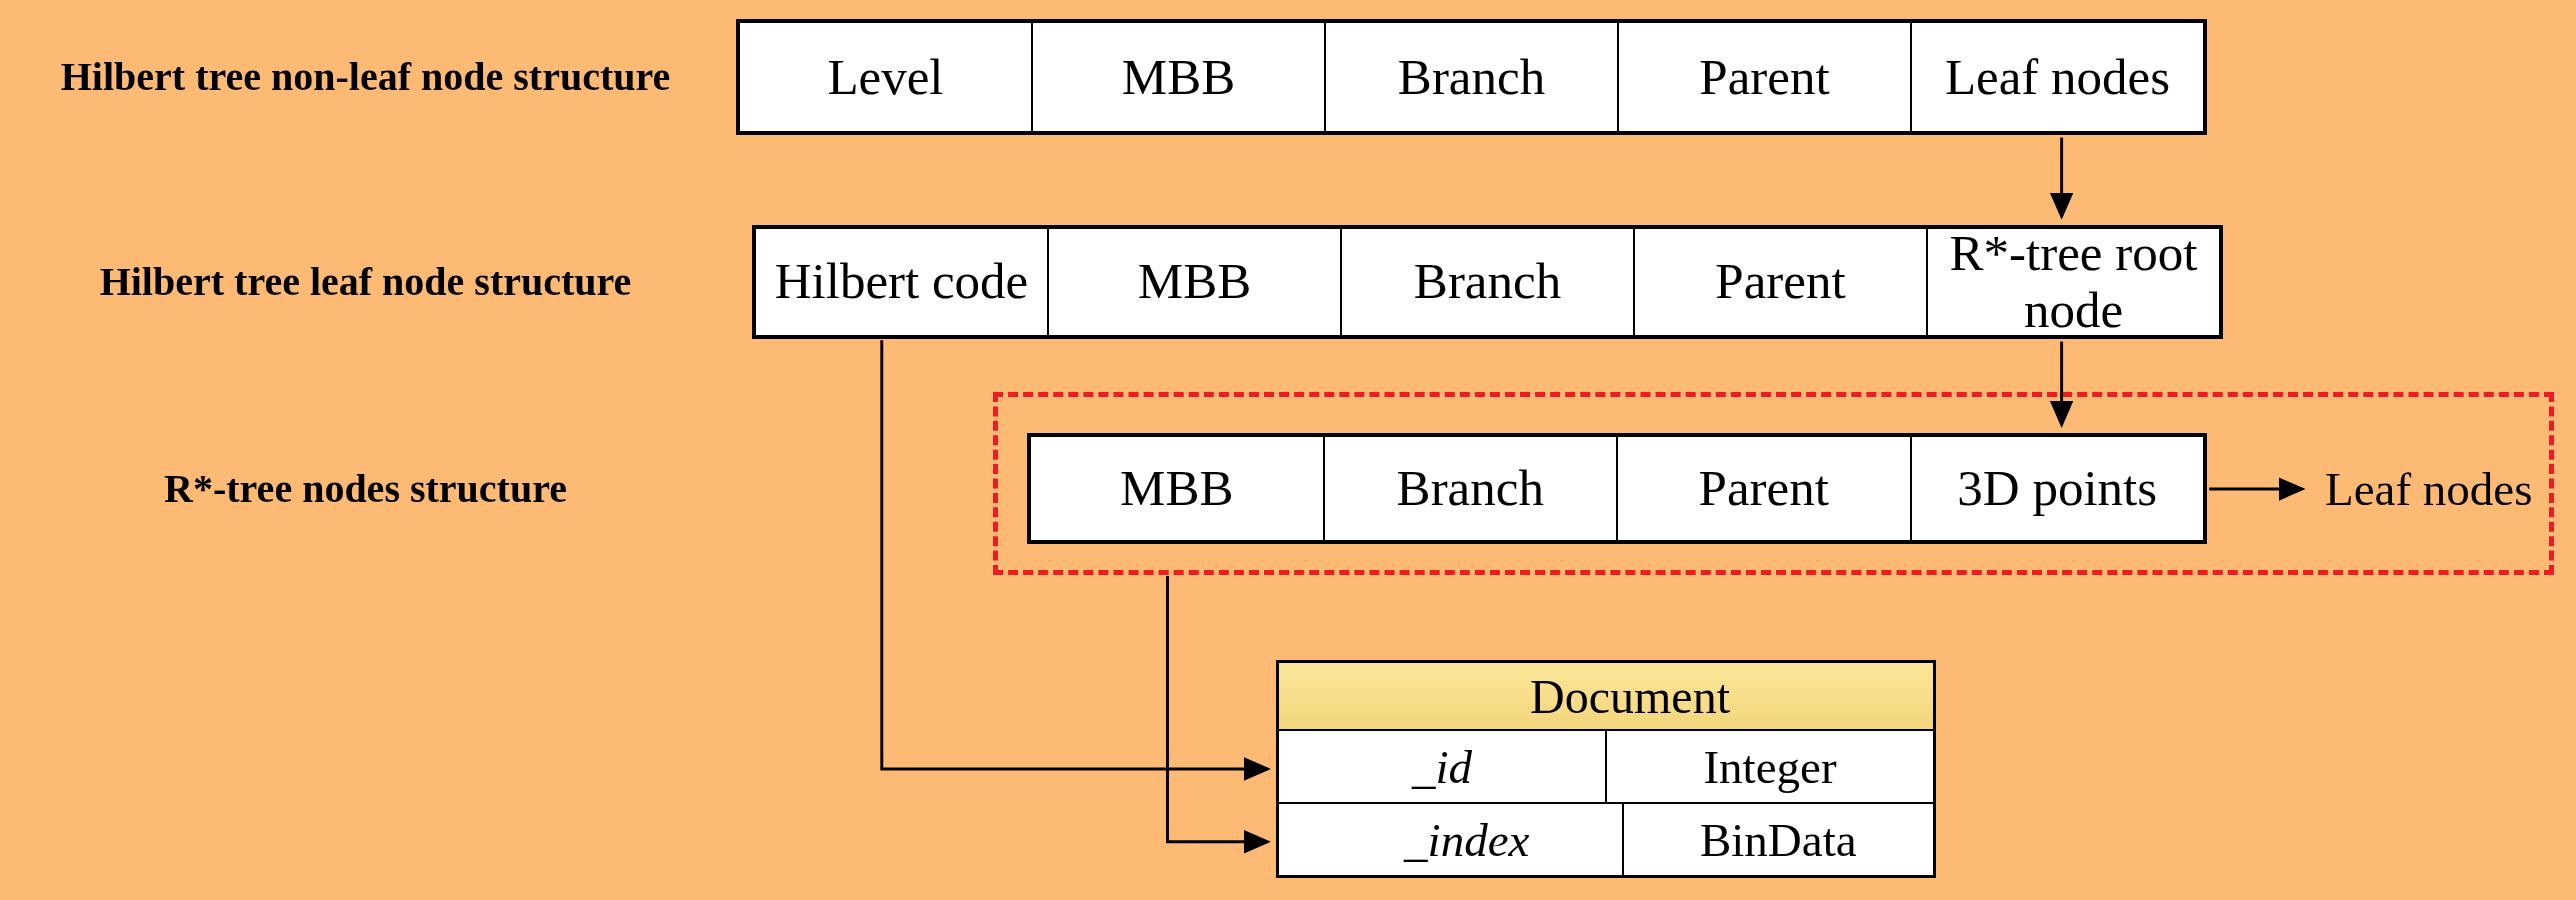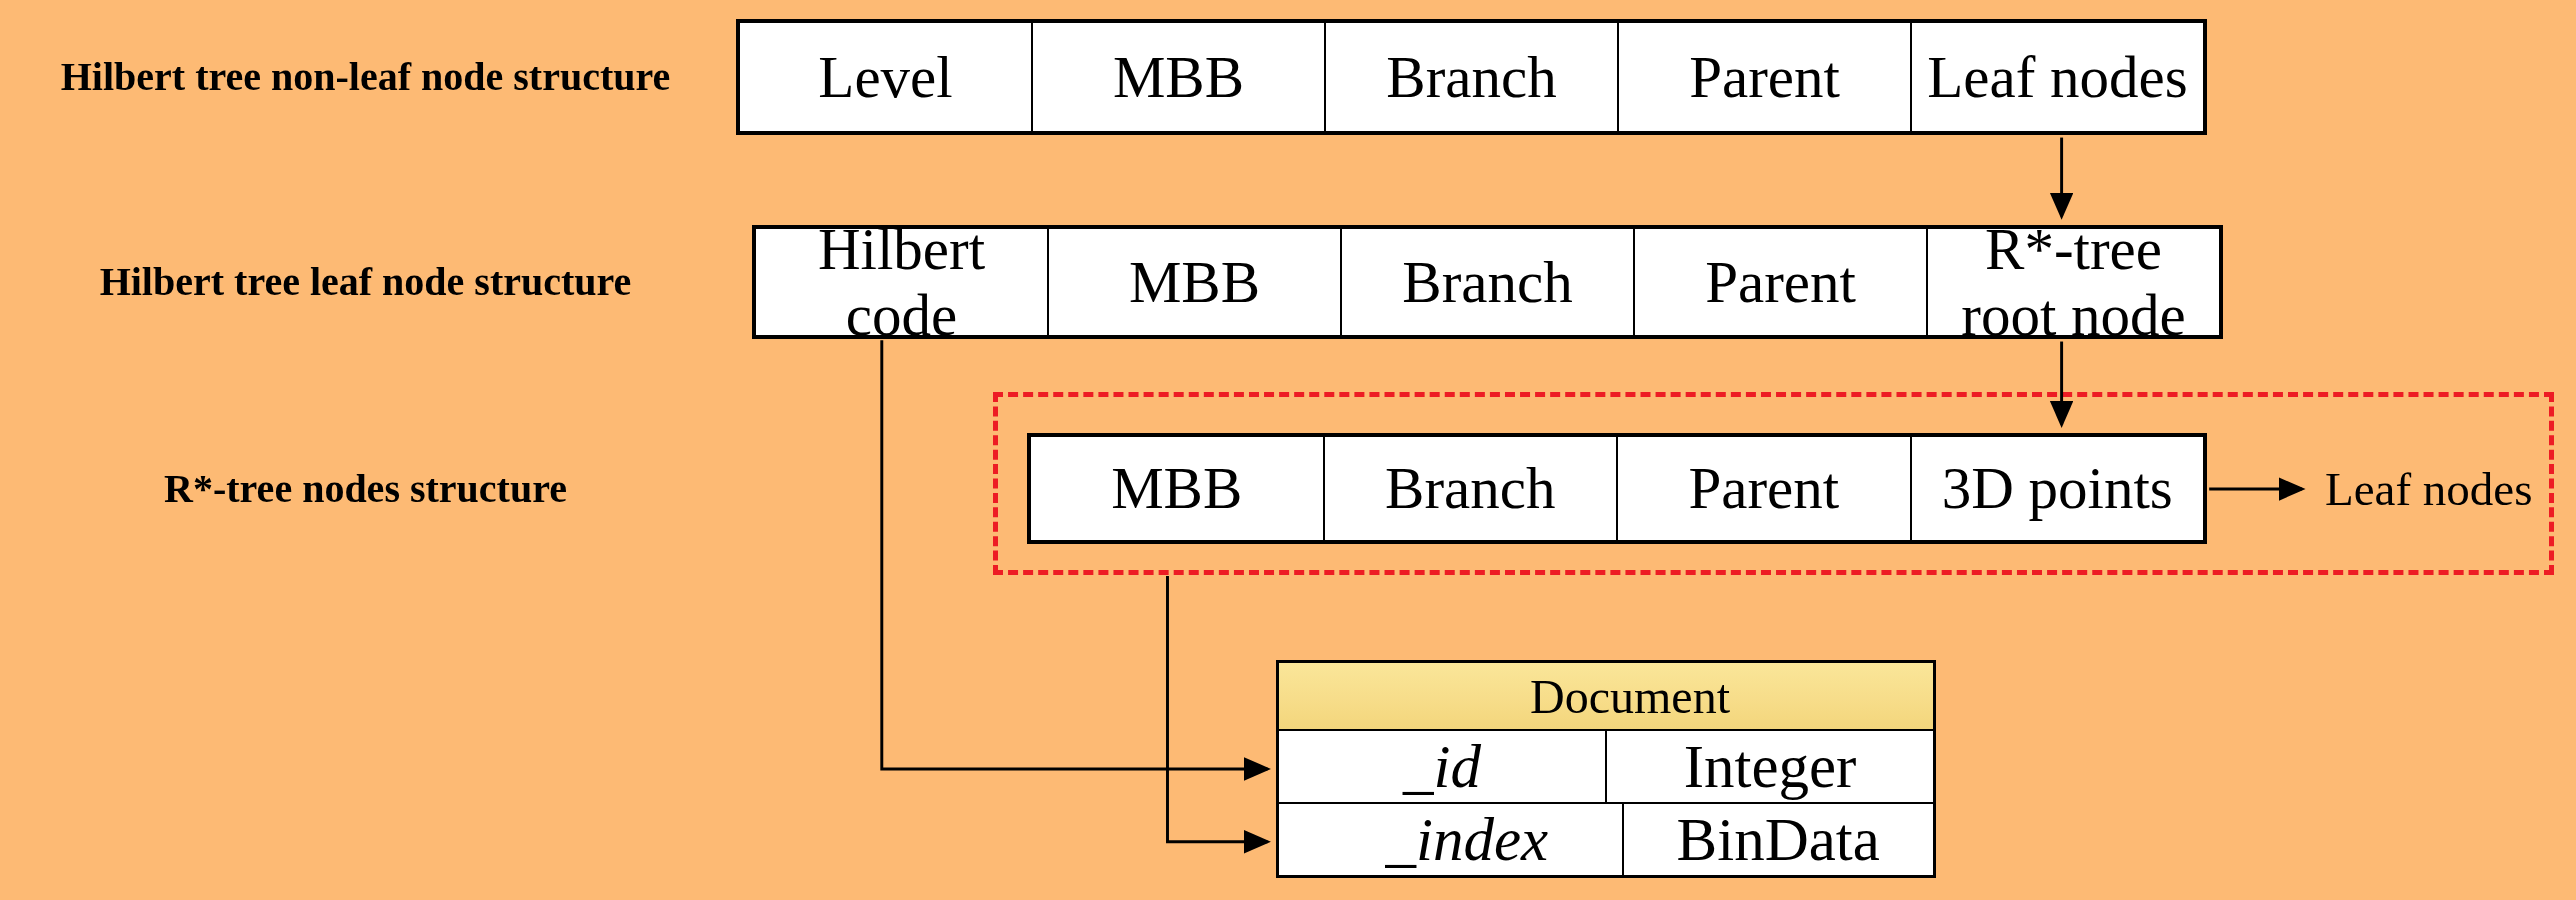--- a/index.html
+++ b/index.html
@@ -34,21 +34,21 @@
     box-sizing:border-box;
     border:4.1px solid var(--line);
     background:#ffffff;
   }
   .cell{
     flex:1 1 0;
     display:flex;
     align-items:center;
     justify-content:center;
     text-align:center;
-    font-size:59px;
+    font-size:51px;
     line-height:1.12;
     border-left:2.9px solid var(--line);
     padding:0 8.2px;
     box-sizing:border-box;
   }
   .cell:first-child{border-left:none;}
   
   .dashed-region{
     position:absolute;
     left:993px;top:392px;
@@ -87,21 +87,21 @@
   }
   .doc-row{
     flex:1 1 0;
     display:flex;
     border-bottom:2.9px solid var(--line);
   }
   .doc-row:last-child{border-bottom:none;padding-left:33px;}
   .doc-cell{
     flex:1 1 0;
     display:flex;align-items:center;justify-content:center;
-    font-size:61px;
+    font-size:47px;
   }
   .doc-cell.field{
     border-right:2.4px solid var(--line);
     font-style:italic;
   }
   
   svg.overlay{
     position:absolute;left:0;top:0;
     width:2576px;height:900px;
     pointer-events:none;

